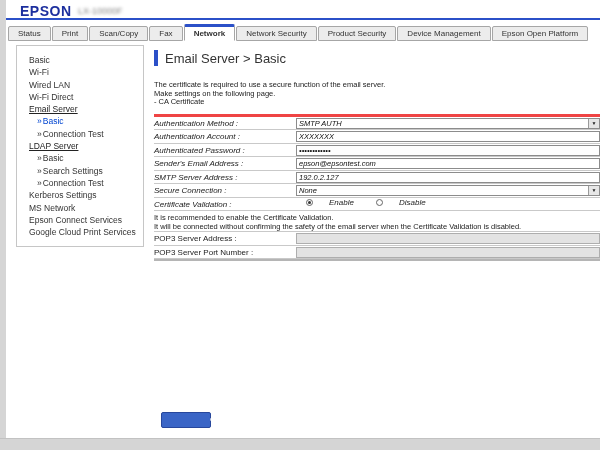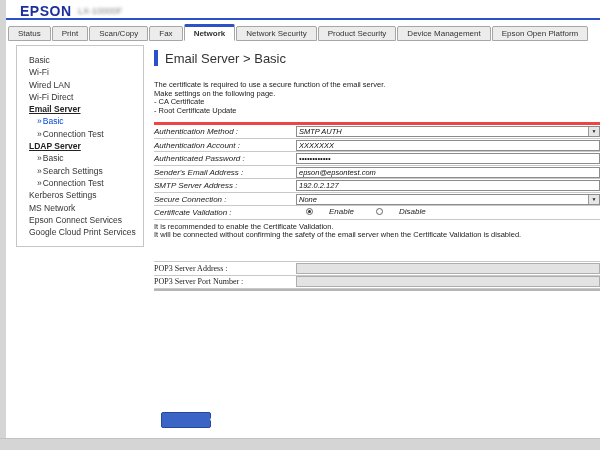--- a/index.html
+++ b/index.html
@@ -59,21 +59,21 @@
     background:#fff;
     border:1px solid #c6c6c6;
     padding:8px 0 8px 0;
   }
   .side-item {
     font-size:8.5px; line-height:12.3px;
     padding-left:12px;
     color:#333; cursor:pointer;
     white-space:nowrap;
   }
-  .side-item.section { font-weight:bold; text-decoration:underline; color:#222; }
+  .side-item.section { font-weight:normal; text-decoration:underline; color:#222; }
   .side-item.sub { padding-left:20px; }
   .side-item.sub:before { content:"\00BB"; margin-right:1px; }
   .side-item.active { color:#0045d0; }
   
   .main { position:absolute; left:148px; top:45px; width:447px; }
   .title-row { position:relative; margin-top:5px; height:17px; }
   .title-bar {
     position:absolute; left:0; top:0; width:4px; height:16px;
     background:#2b50c8;
   }
@@ -116,21 +116,21 @@
   .radio-group { display:flex; align-items:center; font-size:8px; color:#222; padding-left:10px; gap:22px; }
   .radio-opt { display:flex; align-items:center; gap:16px; cursor:pointer; }
   .radio-circle {
     width:7px; height:7px; border-radius:50%;
     border:1px solid #666; background:#fdfdfd;
     display:flex; align-items:center; justify-content:center;
   }
   .radio-circle .dot { width:3px; height:3px; border-radius:50%; background:#333; display:none; }
   .radio-opt.checked .radio-circle .dot { display:block; }
   .note { margin-top:3px; font-size:7.5px; line-height:8.6px; color:#222; }
-  .pop3-table { margin-top:21px; border-top:1px solid #c9c9c9; border-bottom:2px solid #b5b5b5;font-family:Liberation Serif, serif; }
+  .pop3-table { margin-top:0; border-top:1px solid #c9c9c9; border-bottom:2px solid #b5b5b5; }
   
   .ok-button {
     position:absolute; left:155px; top:412px;
     width:33px; height:16px;
     background:#3a65c6;
     border:1px solid #27479c;
     border-radius:2px;
     color:#fff; font-size:8px; font-weight:bold;
     font-family:"Liberation Sans", sans-serif;
     cursor:pointer;
@@ -180,21 +180,20 @@
 
   <div class="main">
     <div class="title-row">
       <div class="title-bar"></div>
       <div class="page-title">Email Server &gt; Basic</div>
     </div>
     <div class="description" id="description">
         <div>The certificate is required to use a secure function of the email server.</div>
         <div>Make settings on the following page.</div>
         <div>- CA Certificate</div>
-        <div>- Root Certificate Update</div>
       </div>
     <div class="form-table" id="form-rows">
         <div class="form-row">
           <div class="f-label">Authentication Method :</div>
           <div class="f-value">
             <div class="ctl-select">SMTP AUTH<div class="sel-btn">▼</div></div>
           </div>
         </div>
         <div class="form-row">
           <div class="f-label">Authentication Account :</div>

